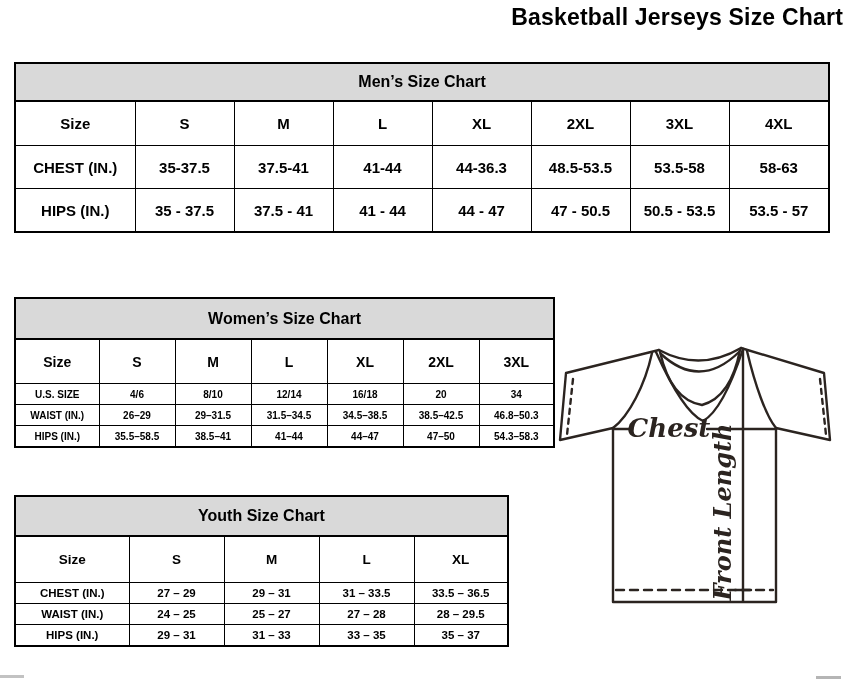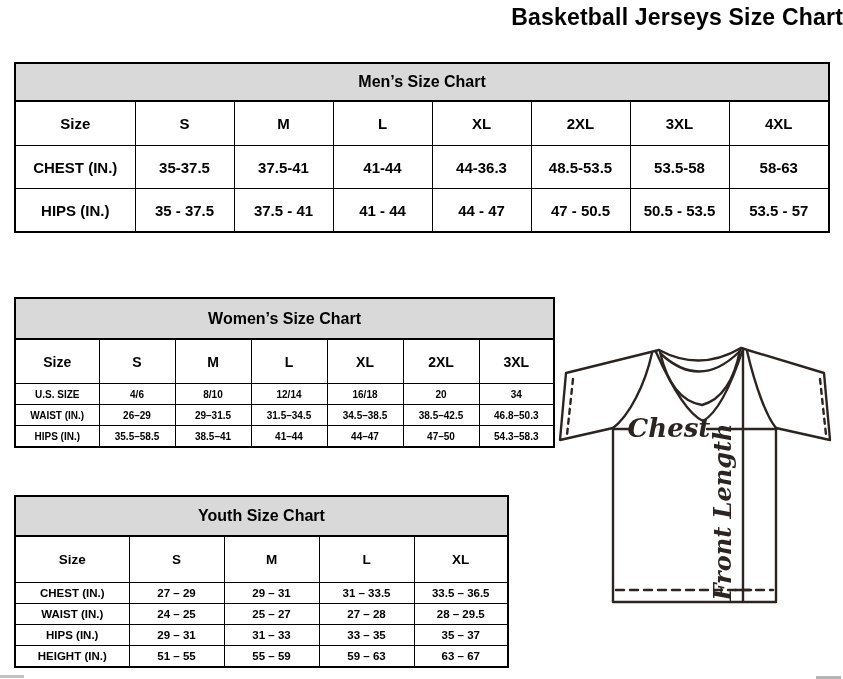--- a/index.html
+++ b/index.html
@@ -189,27 +189,20 @@
     <td>27 – 28</td>
     <td>28 – 29.5</td>
   </tr>
   <tr class="data-row">
     <td>HIPS (IN.)</td>
     <td>29 – 31</td>
     <td>31 – 33</td>
     <td>33 – 35</td>
     <td>35 – 37</td>
   </tr>
-  <tr class="data-row">
-    <td>HEIGHT (IN.)</td>
-    <td>51 – 55</td>
-    <td>55 – 59</td>
-    <td>59 – 63</td>
-    <td>63 – 67</td>
-  </tr>
 </tbody>
   </table>
 
 <div class="jersey-wrap">
   <svg viewBox="0 0 282 268">
     <g fill="none" stroke="#2b2420" stroke-width="2.4" stroke-linejoin="round" stroke-linecap="round">
 
       <path d="M103,10 L10,33 L4,100 L57,88 L57,262 L220,262 L220,88 L274,100 L268,33 L185,8"></path>
 
       <path d="M96,13 C89,45 73,76 57,88"></path>

